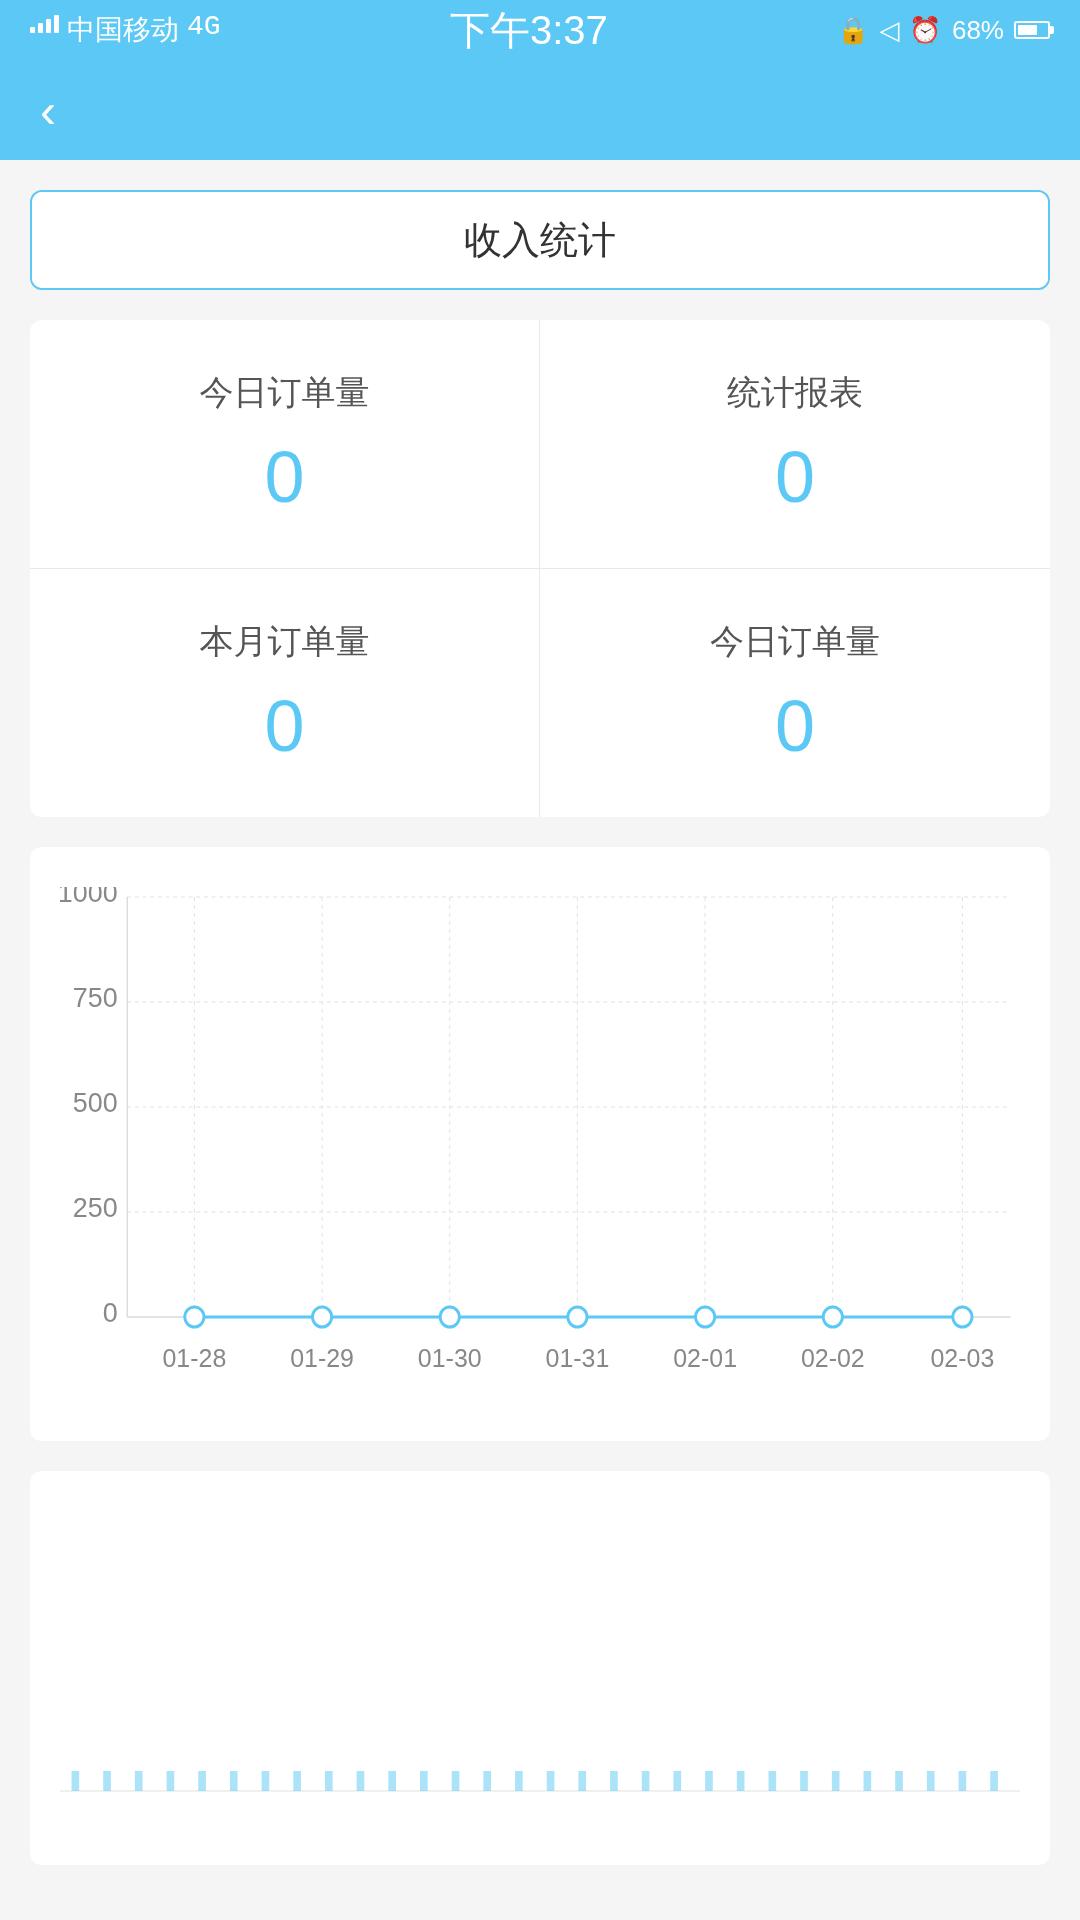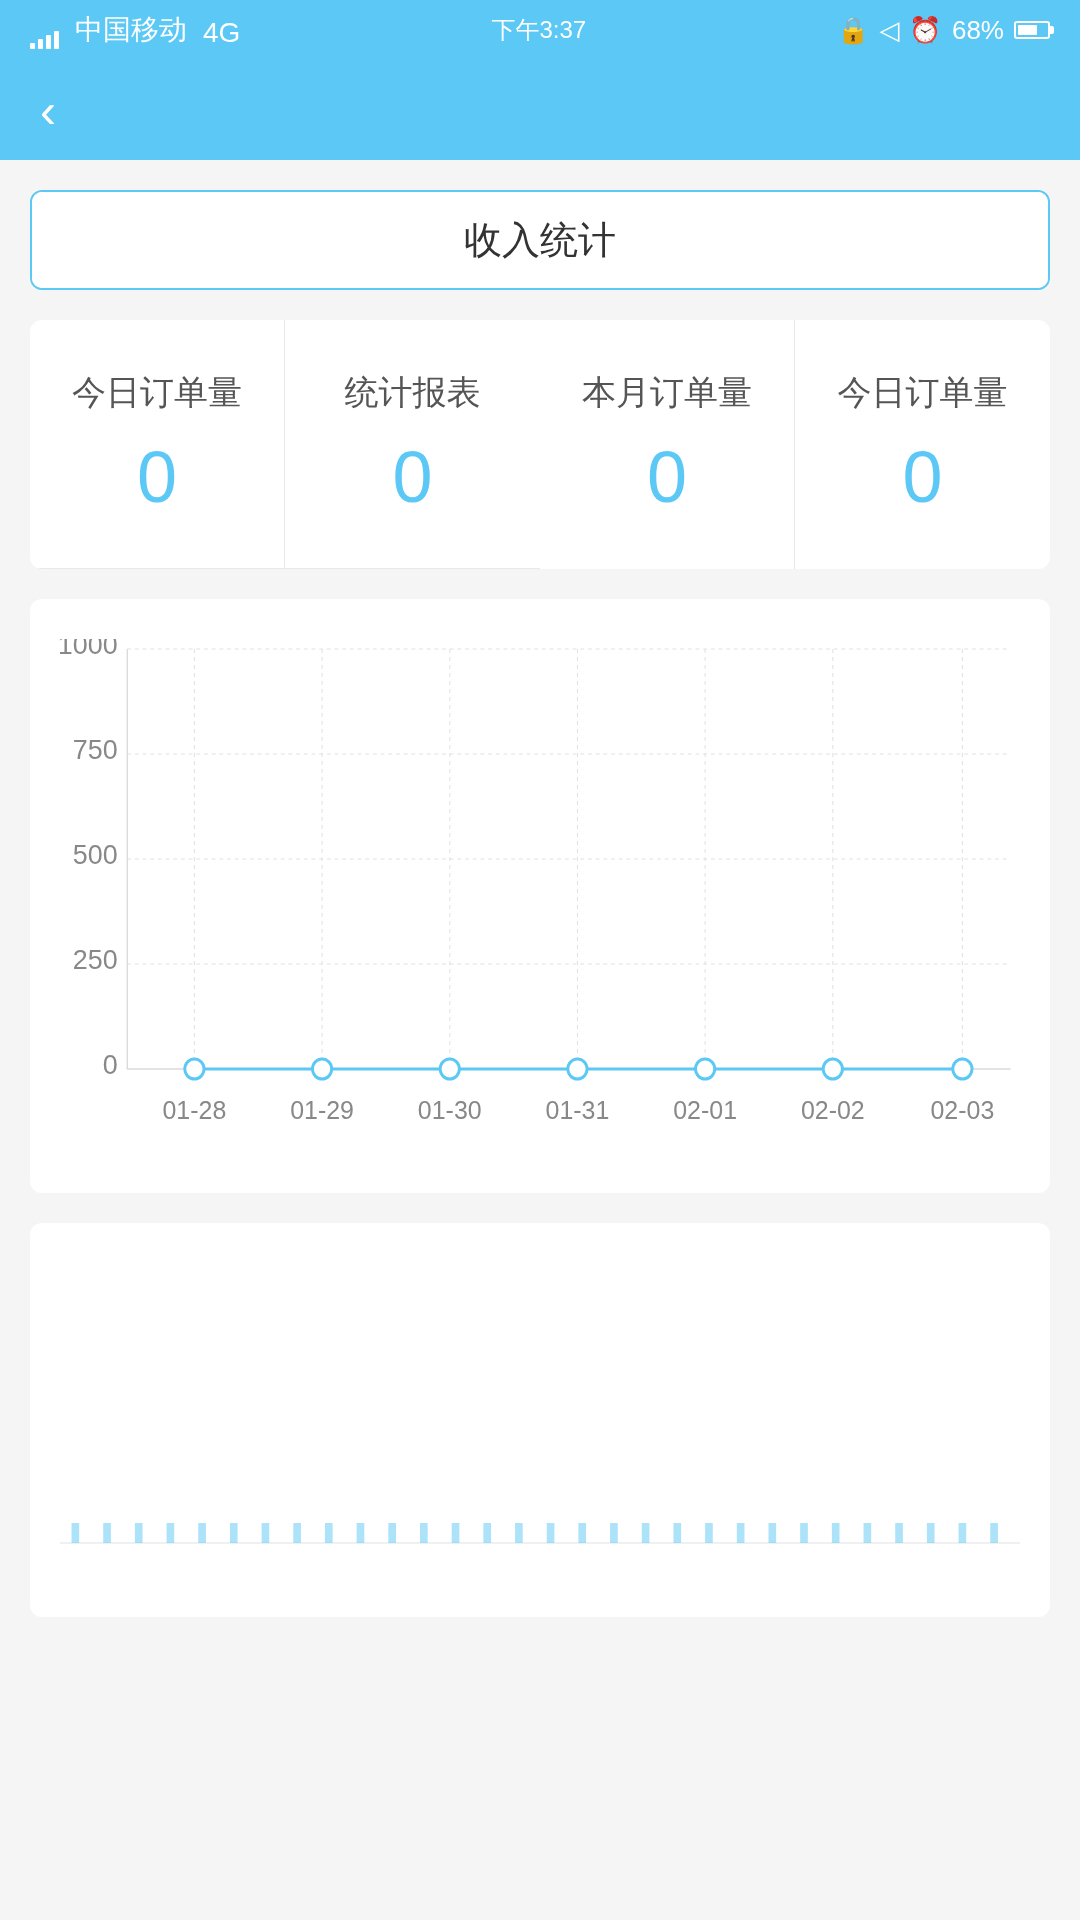--- a/index.html
+++ b/index.html
@@ -16,22 +16,22 @@
     .status-bar {
       background: #5bc8f5;
       height: 60px;
       display: flex;
       align-items: center;
       justify-content: space-between;
       padding: 0 30px;
       color: white;
       font-size: 28px;
     }
-    .status-left { display: flex; align-items: flex-end; gap: 16px; }
-    .status-center { font-size: 24px; font-weight: 500; }
+    .status-left { display: flex; align-items: flex-start; gap: 8px; font-family: Liberation Mono, monospace; }
+    .status-center { font-size: 40px; font-weight: 500; }
     .status-right { display: flex; align-items: center; gap: 10px; font-size: 26px; }
 
     
     .header {
       background: #5bc8f5;
       height: 100px;
       display: flex;
       align-items: center;
       justify-content: center;
       position: relative;
@@ -80,21 +80,21 @@
 
     
     .stats-container {
       background: white;
       margin: 30px 30px 0;
       border-radius: 12px;
       overflow: hidden;
     }
     .stats-grid {
       display: grid;
-      grid-template-columns: 1fr 1fr 1fr 1fr;
+      grid-template-columns: 1fr 1fr;
     }
     .stats-cell {
       padding: 50px 30px;
       display: flex;
       flex-direction: column;
       align-items: center;
       gap: 20px;
     }
     .stats-cell:nth-child(1) { border-right: 1px solid #e8e8e8; border-bottom: 1px solid #e8e8e8; }
     .stats-cell:nth-child(2) { border-bottom: 1px solid #e8e8e8; }

